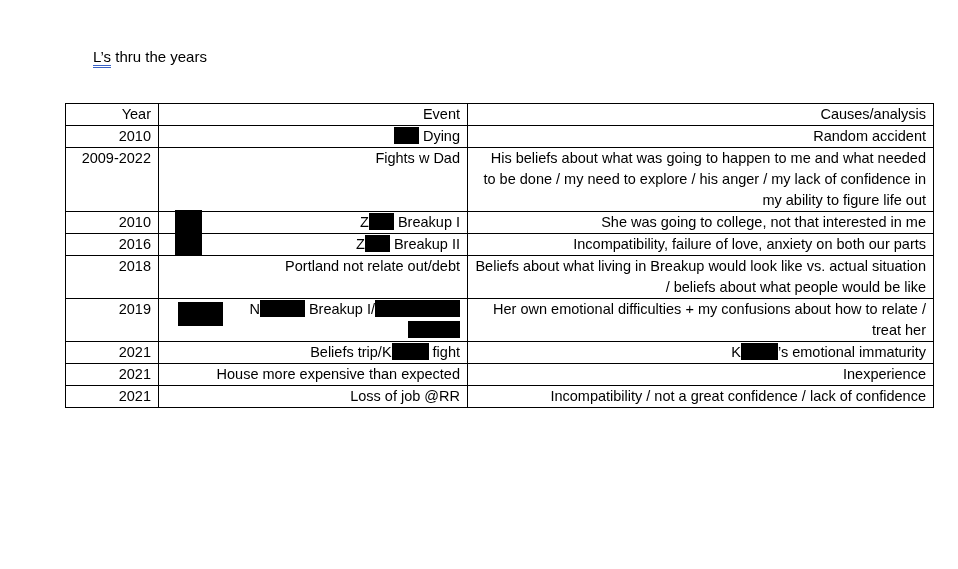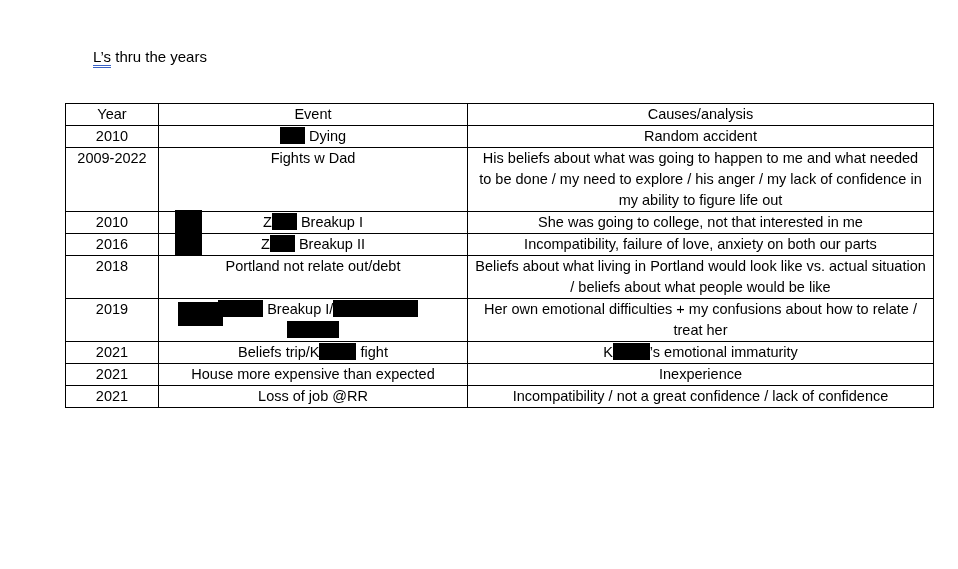--- a/index.html
+++ b/index.html
@@ -31,21 +31,21 @@
     width: 824px;
     border-collapse: collapse;
     table-layout: fixed;
     font-size: 14.5px;
     line-height: 21px;
   }
   table.log-table th, table.log-table td {
     border: 1px solid #000000;
     padding: 0 7px;
     vertical-align: top;
-    text-align: center;
+    text-align: right;
     font-weight: normal;
     position: relative;
   }
   .col-year   { width: 78px; }
   .col-event  { width: 294px; }
   .col-causes { width: 451px; }
   td.bold { font-weight: bold; }
   .redact {
     display: inline-block;
     background: #000000;
@@ -89,21 +89,21 @@
           <td class="col-causes"><span>She was going to college, not that interested in me</span></td>
         </tr>
         <tr>
           <td class="col-year">2016</td>
           <td class="col-event bold"><span>Z</span><span class="redact" style="width: 25px;"></span><span> Breakup II</span><div class="cell-overlay" style="left: 16px; top: -2px; width: 27px; height: 24px;"></div></td>
           <td class="col-causes"><span>Incompatibility, failure of love, anxiety on both our parts</span></td>
         </tr>
         <tr>
           <td class="col-year">2018</td>
           <td class="col-event bold"><span>Portland not relate out/debt</span></td>
-          <td class="col-causes"><span>Beliefs about what living in Portland would look like vs. actual situation / beliefs about what people would be like</span></td>
+          <td class="col-causes"><span>Beliefs about what living in Breakup would look like vs. actual situation / beliefs about what people would be like</span></td>
         </tr>
         <tr>
           <td class="col-year">2019</td>
           <td class="col-event bold"><span>N</span><span class="redact" style="width: 45px;"></span><span> Breakup I/</span><span class="redact" style="width: 85px;"></span><br><span class="redact" style="width: 52px;"></span><div class="cell-overlay" style="left: 19px; top: 3px; width: 45px; height: 24px;"></div></td>
           <td class="col-causes"><span>Her own emotional difficulties + my confusions about how to relate / treat her</span></td>
         </tr>
         <tr>
           <td class="col-year">2021</td>
           <td class="col-event bold"><span>Beliefs trip/K</span><span class="redact" style="width: 37px;"></span><span> fight</span></td>
           <td class="col-causes"><span>K</span><span class="redact" style="width: 37px;"></span><span>’s emotional immaturity</span></td>

